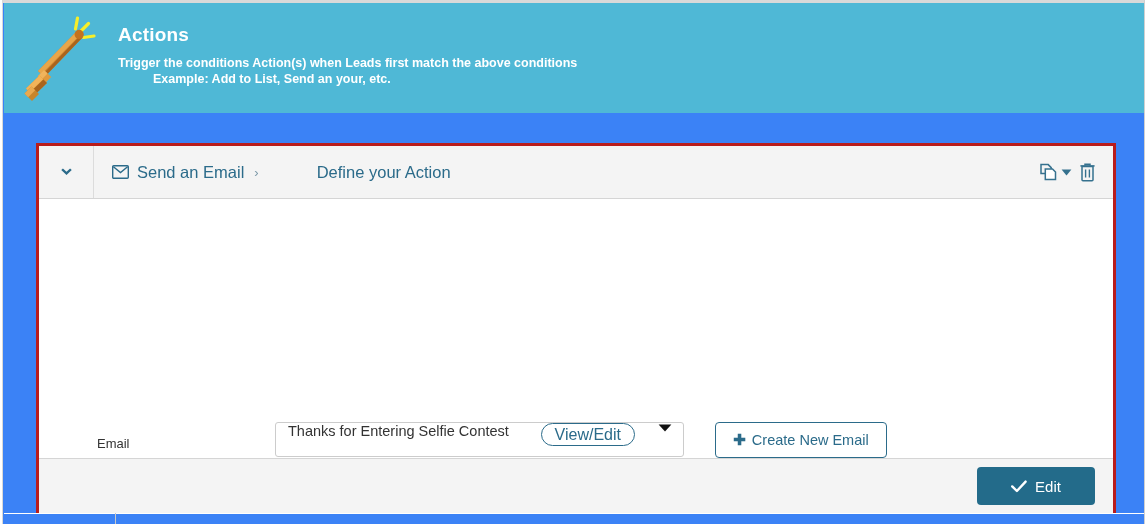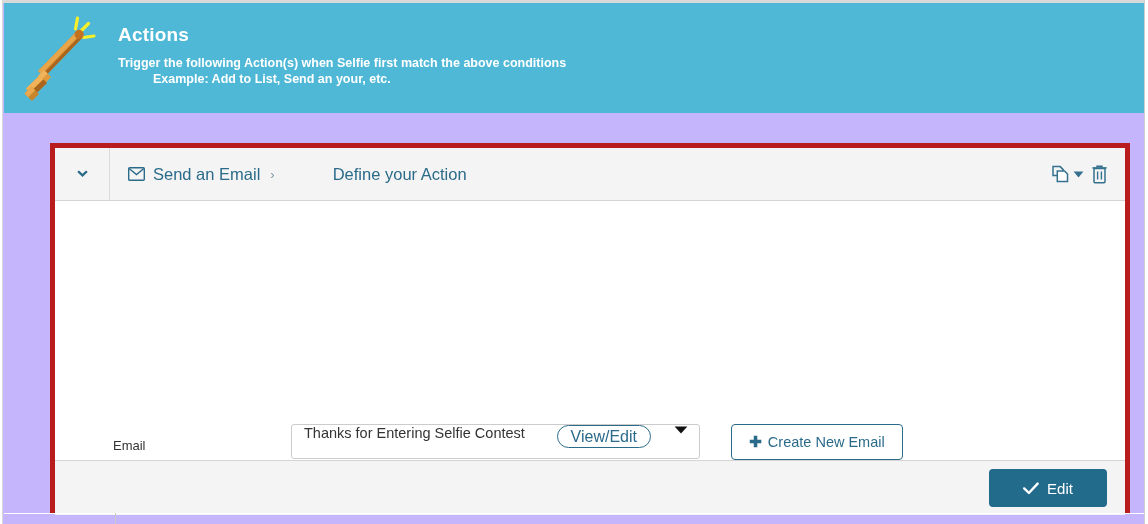--- a/index.html
+++ b/index.html
@@ -8,21 +8,21 @@
     width: 1148px; height: 524px;
     background: #ffffff;
     font-family: "Liberation Sans", sans-serif;
     overflow: hidden;
   }
 
   #root {
     position: relative;
     width: 1148px;
     height: 524px;
-    background: #c4b5fd;
+    background: #3b82f6;
   }
 
   
   .page-frame-left {
     position: absolute; left: 0; top: 0;
     width: 3px; height: 524px;
     background: #ffffff;
     border-right: 1px solid #d8d8d8;
   }
   .page-frame-right {
@@ -67,24 +67,24 @@
     font-size: 12.5px;
     font-weight: bold;
     line-height: 16px;
   }
   .banner-sub .lead { font-weight: bold; padding-left: 35px; }
   .banner-sub-line1 { font-weight: bold; }
 
   
   .card {
     position: absolute;
-    left: 50px; top: 143px;
+    left: 36px; top: 143px;
     width: 1080px; height: 370px;
     background: #ffffff;
-    border: 5px solid #b91c1c;
+    border: 3px solid #b91c1c;
   }
 
   .card-header {
     position: relative;
     height: 53px;
     background: #f4f4f4;
     border-bottom: 1px solid #d5d5d5;
     display: flex;
     align-items: stretch;
   }
@@ -304,21 +304,21 @@
 
       <g>
         <polygon points="13.5,75.5 21.0,83.0 14.0,90.0 6.5,82.5" fill="#c9852a"></polygon>
         <polygon points="13.5,75.5 17.2,79.2 10.2,86.2 6.5,82.5" fill="#eaa94f"></polygon>
       </g>
     </svg>
 
     <div class="banner-text">
       <div class="banner-title">Actions</div>
       <div class="banner-sub">
-        <div class="banner-sub-line1">Trigger the following Action(s) when Selfie first match the above conditions</div>
+        <div class="banner-sub-line1">Trigger the conditions Action(s) when Leads first match the above conditions</div>
         <div><span class="lead">Example:</span><span> Add to List, Send an your, etc.</span></div>
       </div>
     </div>
   </div>
 
   <div class="card">
 
     <div class="card-header">
 
       <div class="collapse-cell">

